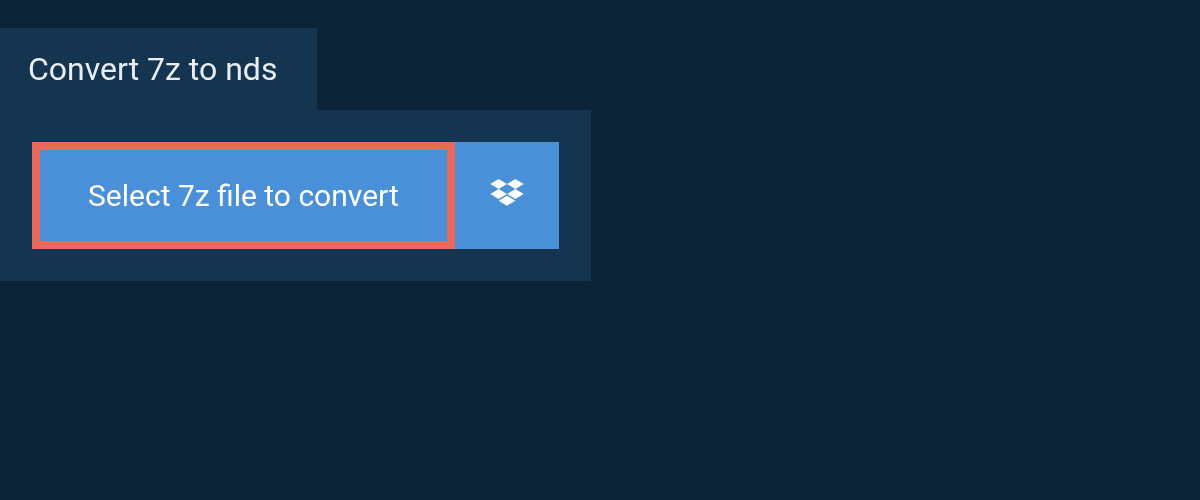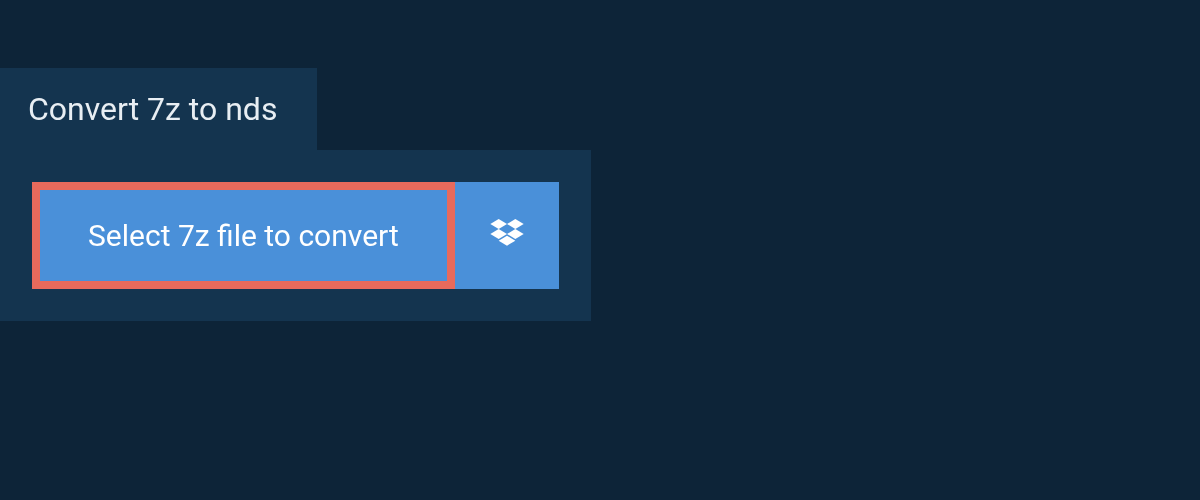--- a/index.html
+++ b/index.html
@@ -14,21 +14,21 @@
       font-family: -apple-system, BlinkMacSystemFont, "Segoe UI", Roboto, Helvetica, Arial, sans-serif;
       overflow: hidden;
     }
     .tab-header {
       display: inline-block;
       background: #14344f;
       padding: 22px 40px 22px 28px;
       color: #e8eef3;
       font-size: 32px;
       font-weight: 400;
-      margin-top: 68px;
+      margin-top: 28px;
     }
     .panel {
       background: #14344f;
       padding: 32px;
       display: flex;
       align-items: stretch;
       width: fit-content;
     }
     .select-button {
       background: #4a90d9;

